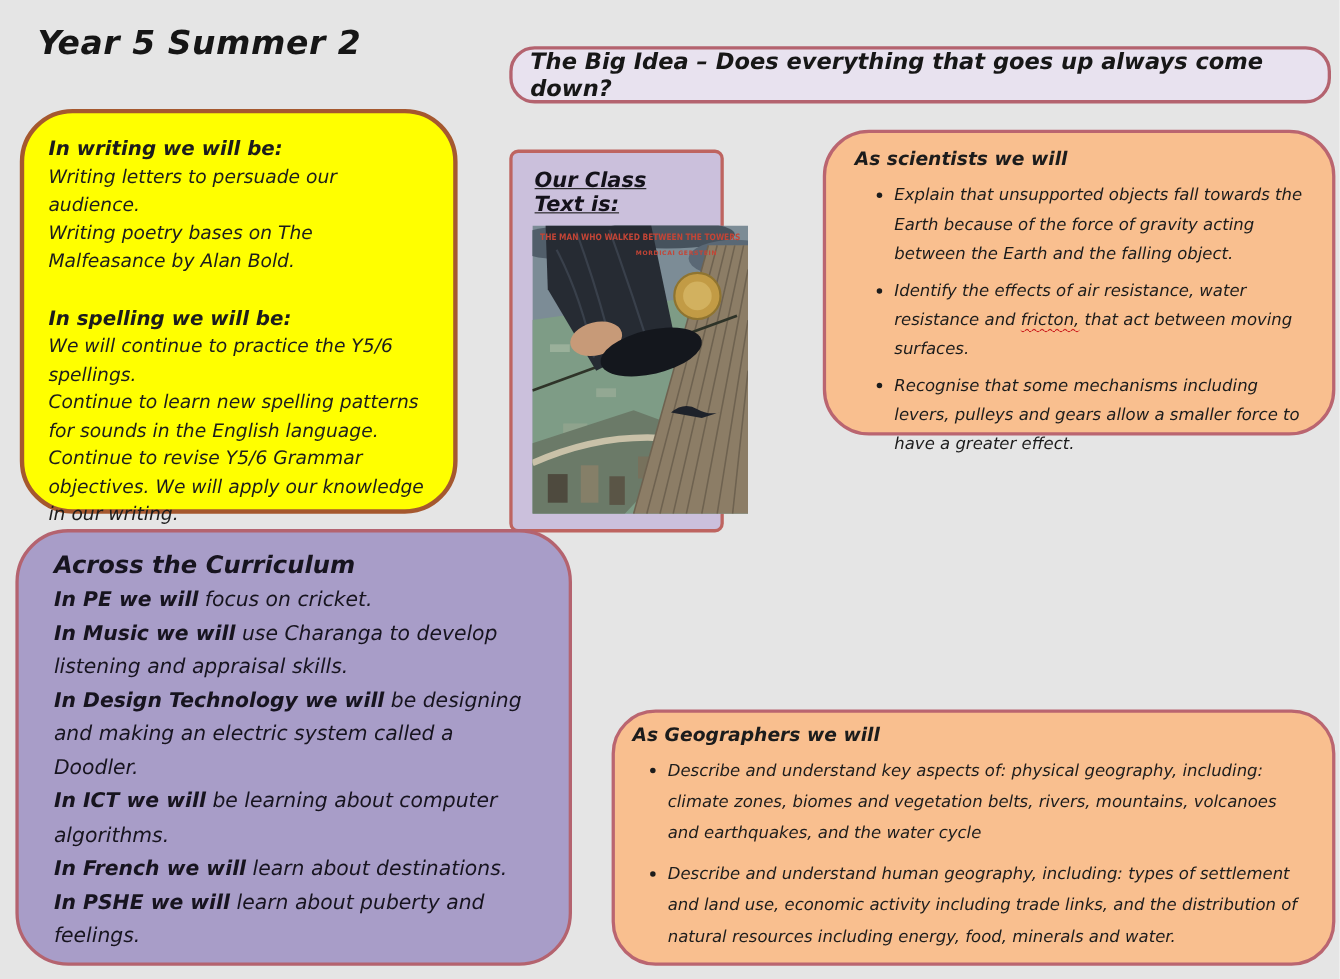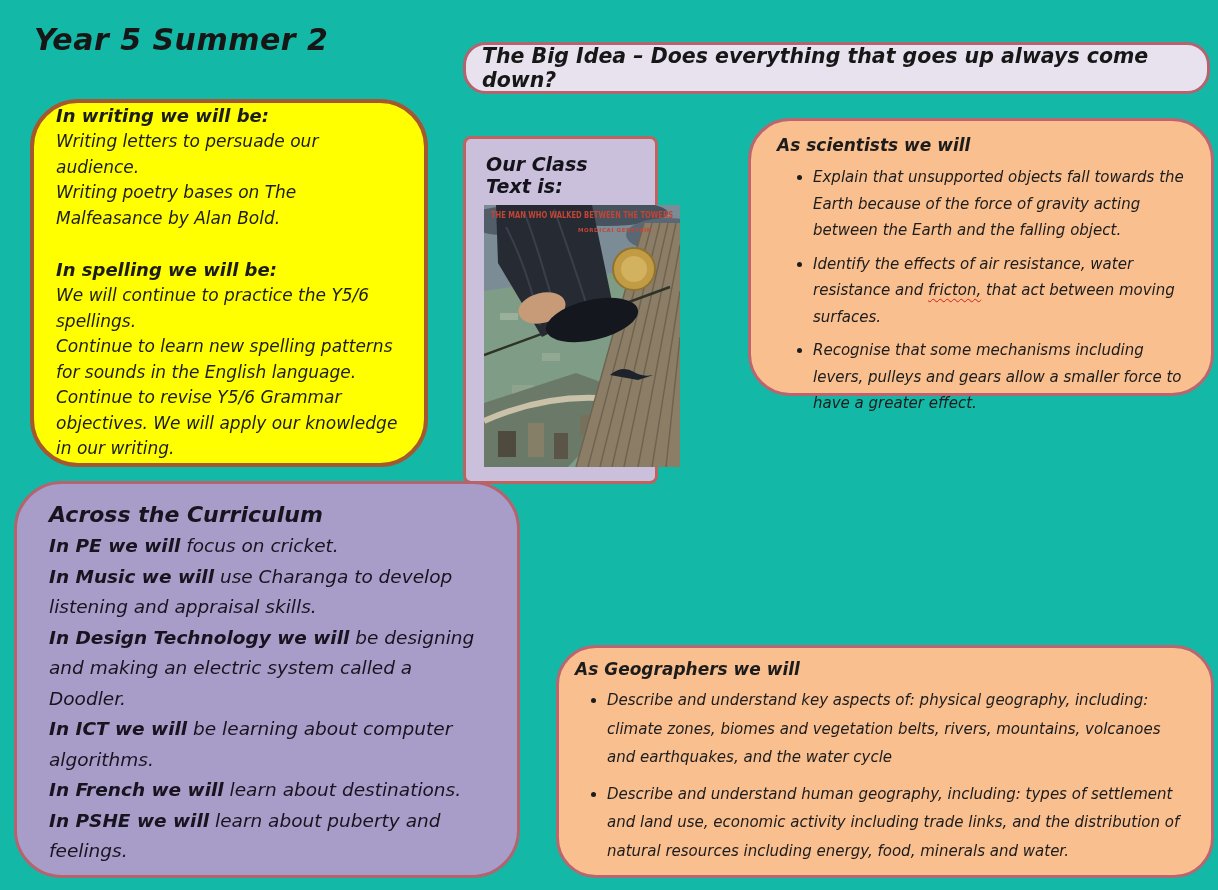--- a/index.html
+++ b/index.html
@@ -1,46 +1,47 @@
 <!DOCTYPE html>
 <html><head>
 <meta charset="utf-8">
 <style>
   html,body{margin:0;padding:0;background:#ffffff;}
   #canvas{
-    position:relative;width:1218px;height:890px;background:#14b8a6;overflow:hidden;
+    position:relative;width:1218px;height:890px;background:#e5e5e5;overflow:hidden;
     font-family:"DejaVu Sans",sans-serif;color:#1c1c1c;
   }
   .box{position:absolute;box-sizing:border-box;}
   
   .page-title{
     left:34px;top:22px;font-size:30px;font-weight:bold;font-style:italic;
     letter-spacing:0.5px;color:#161616;
   }
   
   .big-idea{
     left:463px;top:42px;width:747px;height:52px;
     background:#E8E2EF;border:3px solid #B4636F;border-radius:23px;
     display:flex;align-items:center;padding:0 16px;
     font-size:20.5px;font-weight:bold;font-style:italic;color:#171717;
   }
   
   .english-box{
     left:18px;top:99px;width:398px;height:368px;
     background:#FFFF00;border:4px solid #A5582F;border-radius:48px;
-    padding:0 22px;font-style:italic;font-size:17px;line-height:25.5px;margin-left:12px;
+    padding:20px 22px;font-style:italic;font-size:17px;line-height:25.5px;
   }
   .english-box h3{margin:0;font-size:18px;line-height:26px;}
   .english-box h3.gap{margin-top:26px;}
   .english-box p{margin:0;}
   
   .classtext-box{
     left:463px;top:136px;width:195px;height:348px;
     background:#CBC0DC;border:3px solid #BE6460;border-radius:8px;
     padding:10px 18px;
+    text-decoration:underline;
   }
   .classtext-box h3{margin:4px 0 8px 2px;font-size:19px;font-style:italic;color:#14121a;}
   .book-cover{display:block;margin:0 auto;}
   
   .science-box{
     left:748px;top:118px;width:466px;height:278px;
     background:#F9BF8F;border:3px solid #BA6570;border-radius:42px;
     padding:14px 22px 12px 26px;font-style:italic;
   }
   .science-box h3{margin:0 0 9px 0;font-size:17px;}

